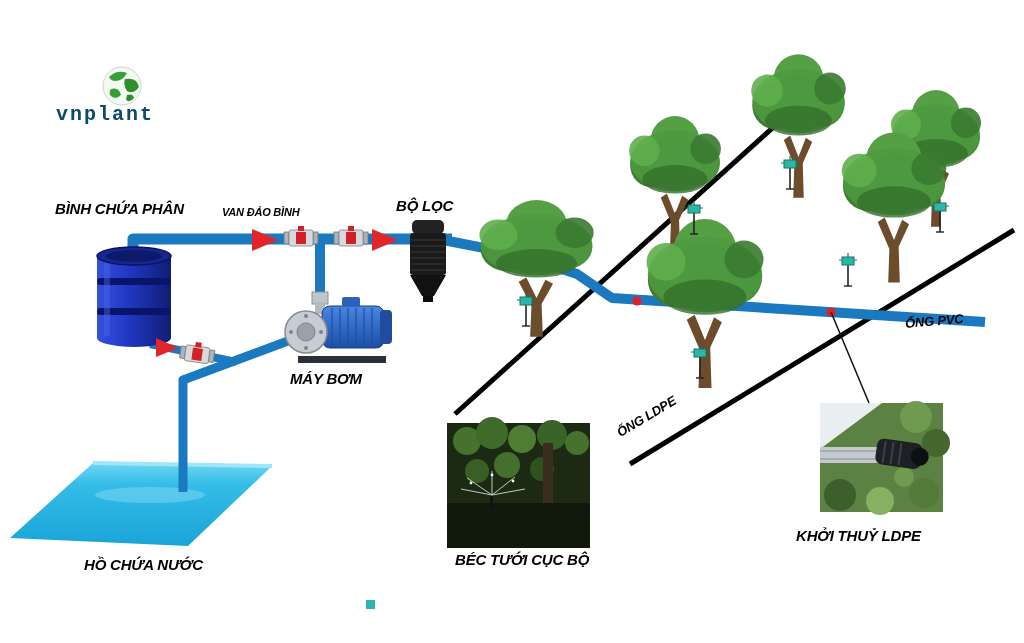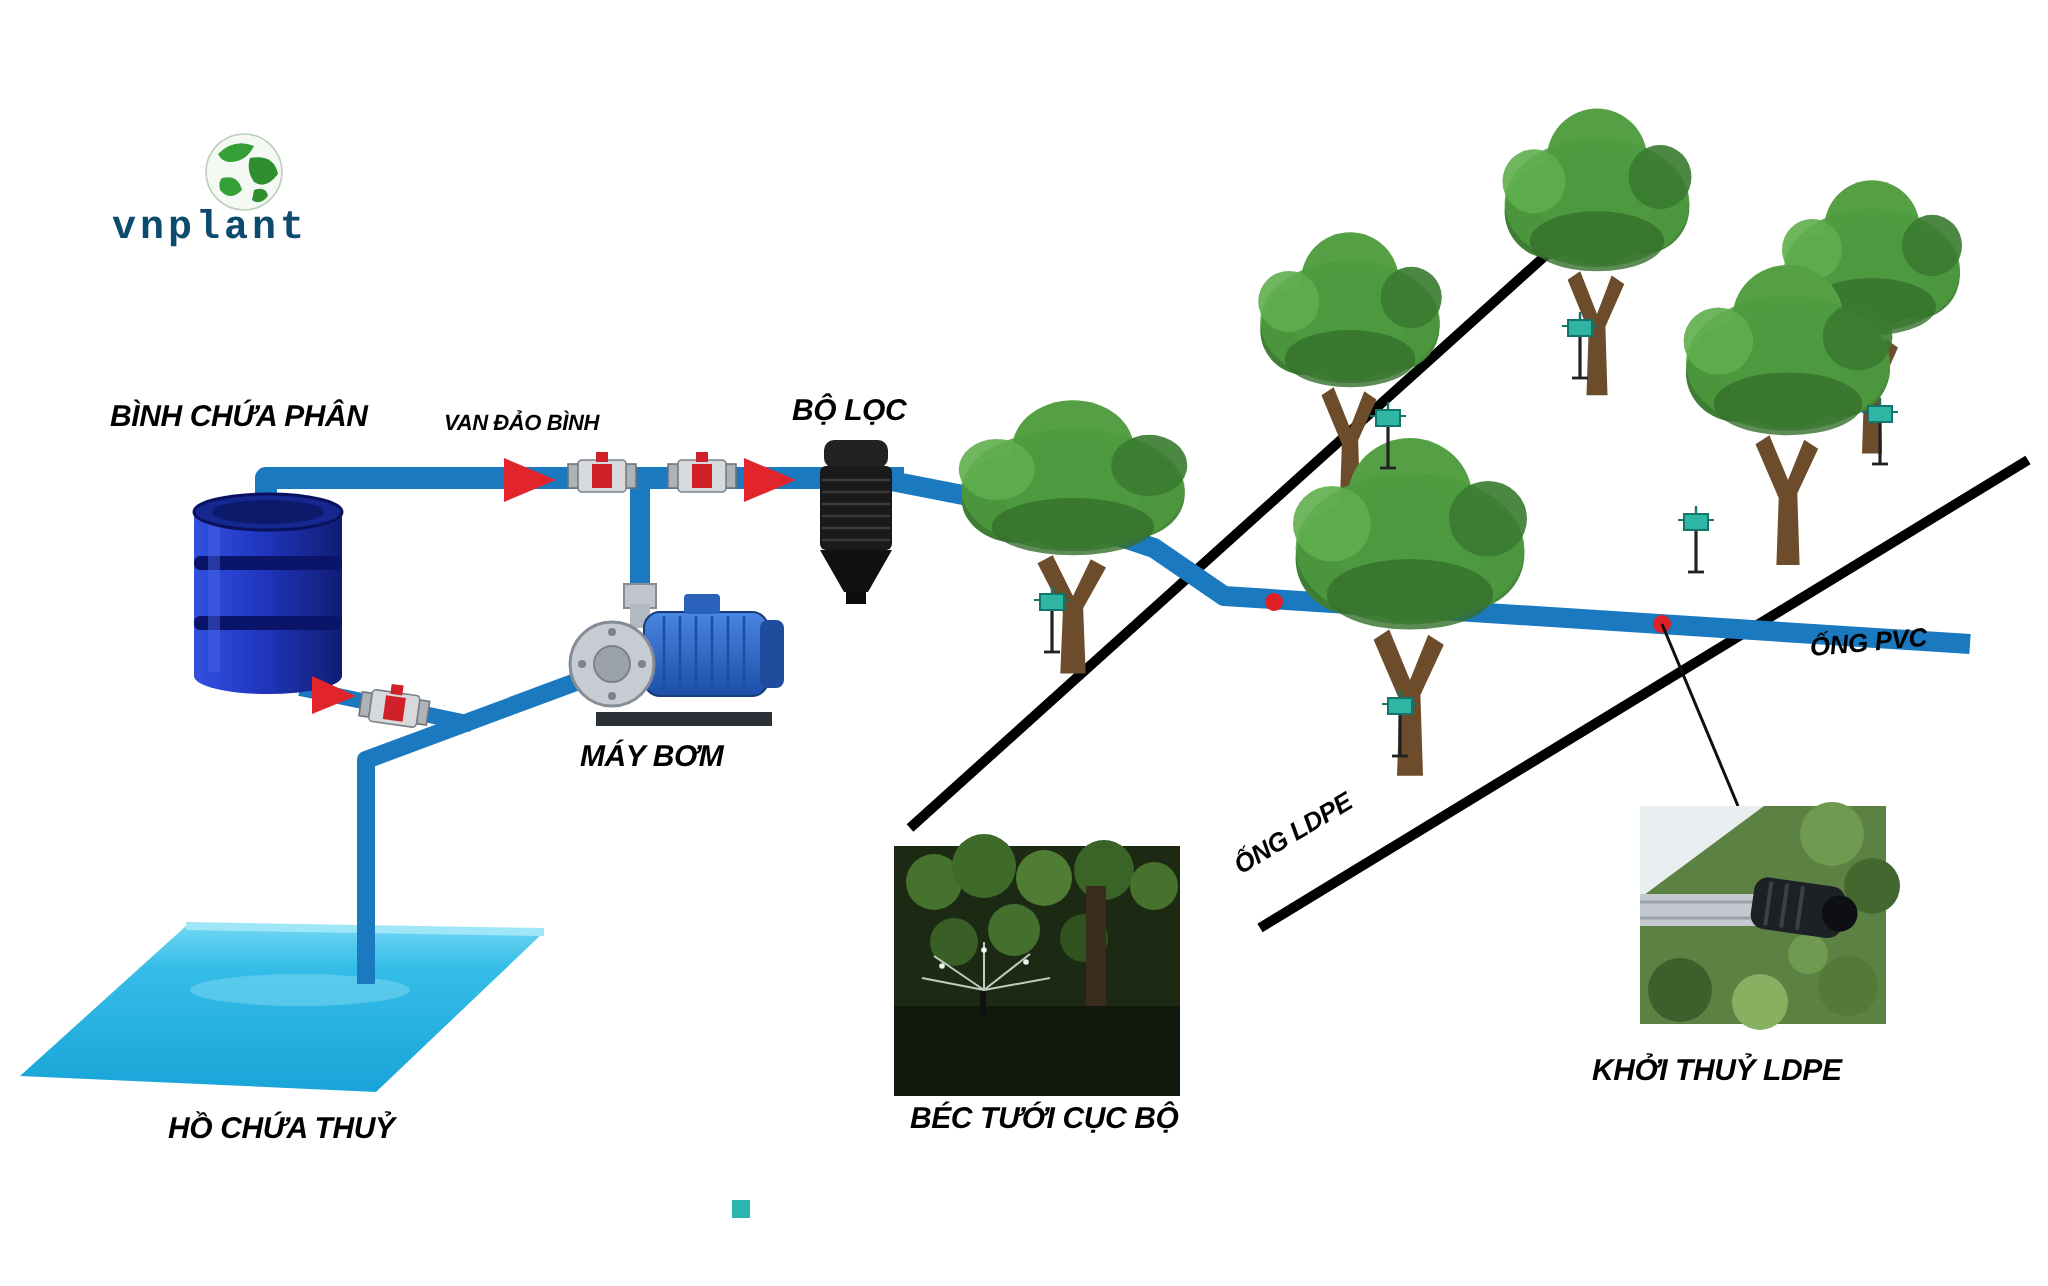--- a/index.html
+++ b/index.html
@@ -218,21 +218,21 @@
   <div class="brand">vnplant</div>
 
   <div class="label" style="left:55px;top:200px;">BÌNH CHỨA PHÂN</div>
 
   <div class="label small" style="left:222px;top:206px;">VAN ĐẢO BÌNH</div>
 
   <div class="label" style="left:396px;top:197px;">BỘ LỌC</div>
 
   <div class="label" style="left:290px;top:370px;">MÁY BƠM</div>
 
-  <div class="label" style="left:84px;top:556px;">HỒ CHỨA THUỶ</div>
+  <div class="label" style="left:84px;top:556px;">HỒ CHỨA NƯỚC</div>
 
   <div class="label pipe rot-pvc" style="left:905px;top:316px;">ỐNG PVC</div>
 
   <div class="label pipe rot-ldpe" style="left:618px;top:426px;">ỐNG LDPE</div>
 
   <div class="label" style="left:455px;top:551px;">BÉC TƯỚI CỤC BỘ</div>
 
   <div class="label" style="left:776px;top:527px;margin-left:20px;">KHỞI THUỶ LDPE</div>
 </div>
 

